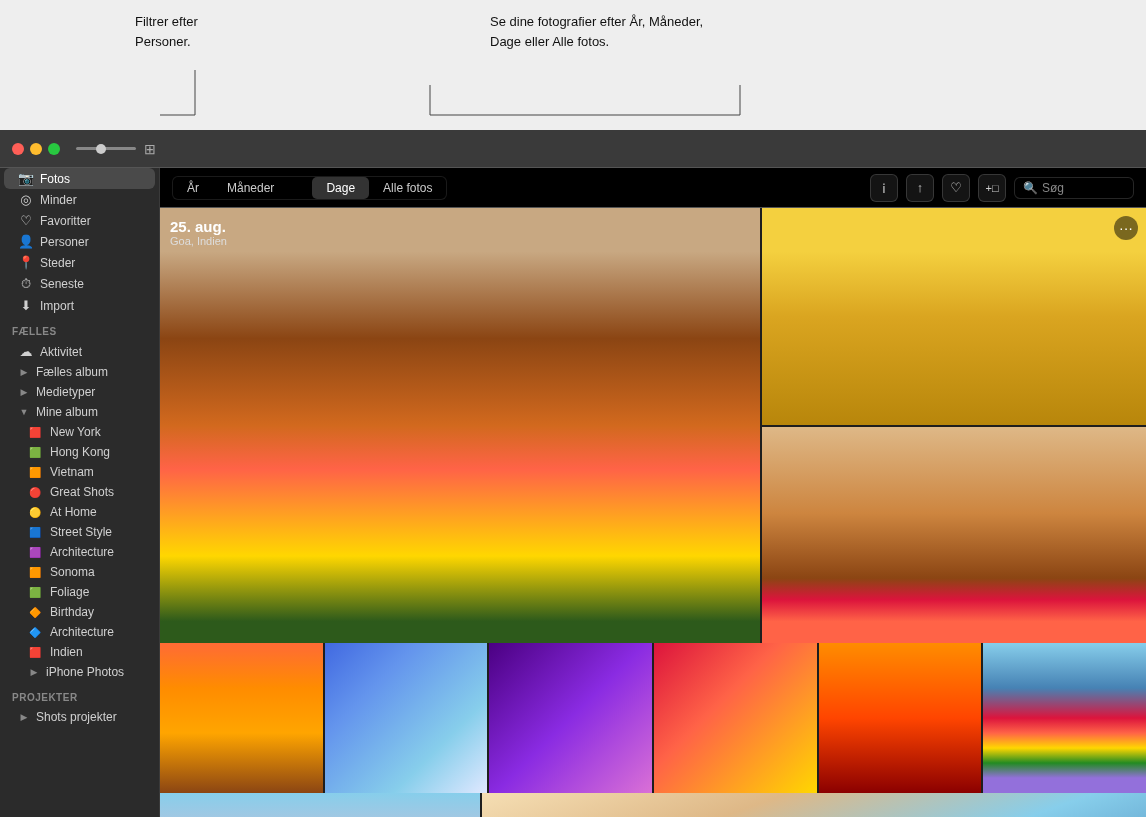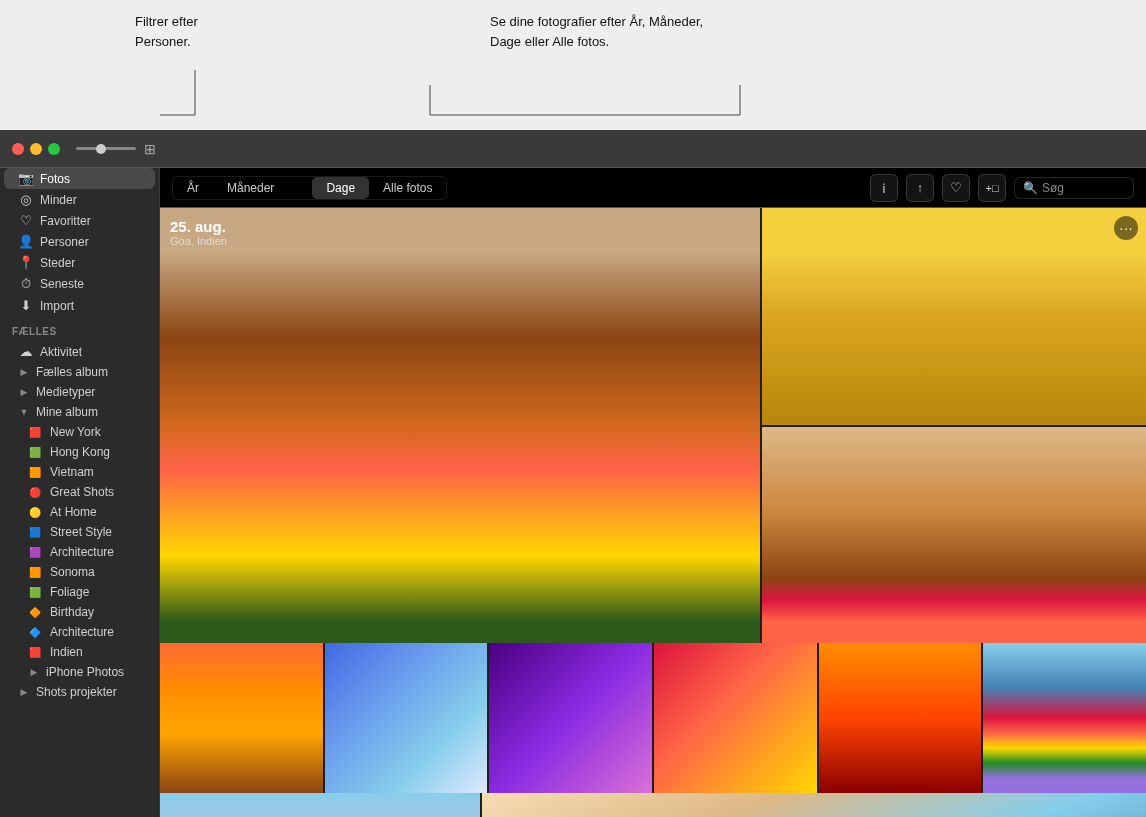--- a/index.html
+++ b/index.html
@@ -466,20 +466,21 @@
       </div>
       <div class="sidebar-item indented">
         <span class="icon" style="font-size:10px;">🟥</span>
         <span class="label">Indien</span>
       </div>
       <div class="sidebar-item indented">
         <span class="disclosure-btn">▶</span>
         <span class="label">iPhone Photos</span>
       </div>
 
+      <div class="sidebar-section-label">Projekter</div>
       <div class="sidebar-item">
         <span class="disclosure-btn">▶</span>
         <span class="label">Shots projekter</span>
       </div>
     </div>
 
     <div class="main-panel">
 
       <div class="toolbar">
         <div class="segmented-control">

